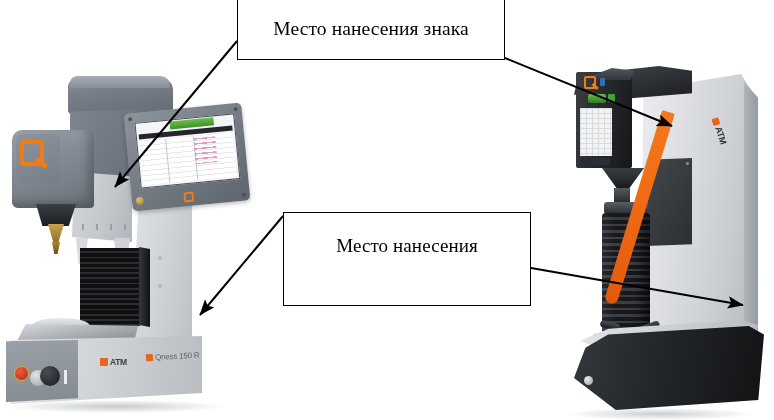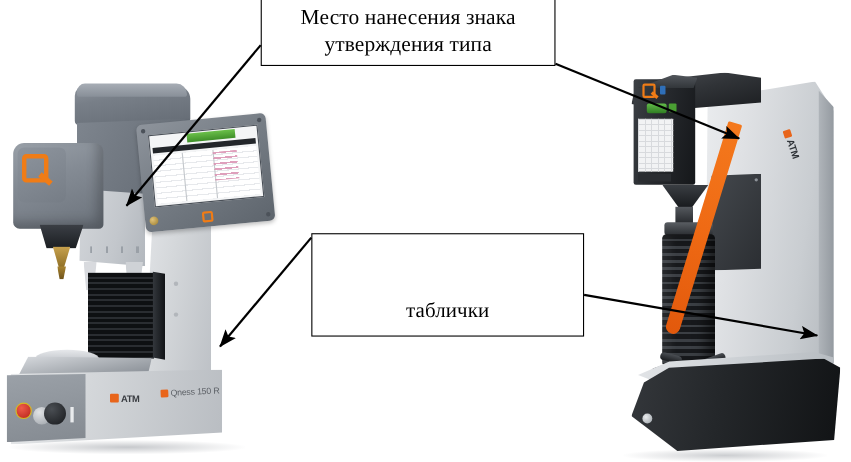--- a/index.html
+++ b/index.html
@@ -328,25 +328,23 @@
     <line x1="505" y1="58" x2="672" y2="126" stroke="#000" stroke-width="2" marker-end="url(#ah)"></line>
 
     <line x1="283" y1="216" x2="200" y2="315" stroke="#000" stroke-width="2" marker-end="url(#ah)"></line>
 
     <line x1="531" y1="268" x2="743" y2="305" stroke="#000" stroke-width="2" marker-end="url(#ah)"></line>
   </svg>
 
   <div class="callout" id="callout-type">
     <div class="ctext">
       <span>Место нанесения знака</span><br>
-      <span>утверждения типа</span>
     </div>
   </div>
 
   <div class="callout" id="callout-plate">
     <div class="ctext">
+      <span>Место нанесения</span><br>
       <br>
-      <br>
-      <span>таблички</span>
     </div>
   </div>
 
 </div>
 
 </body></html>

